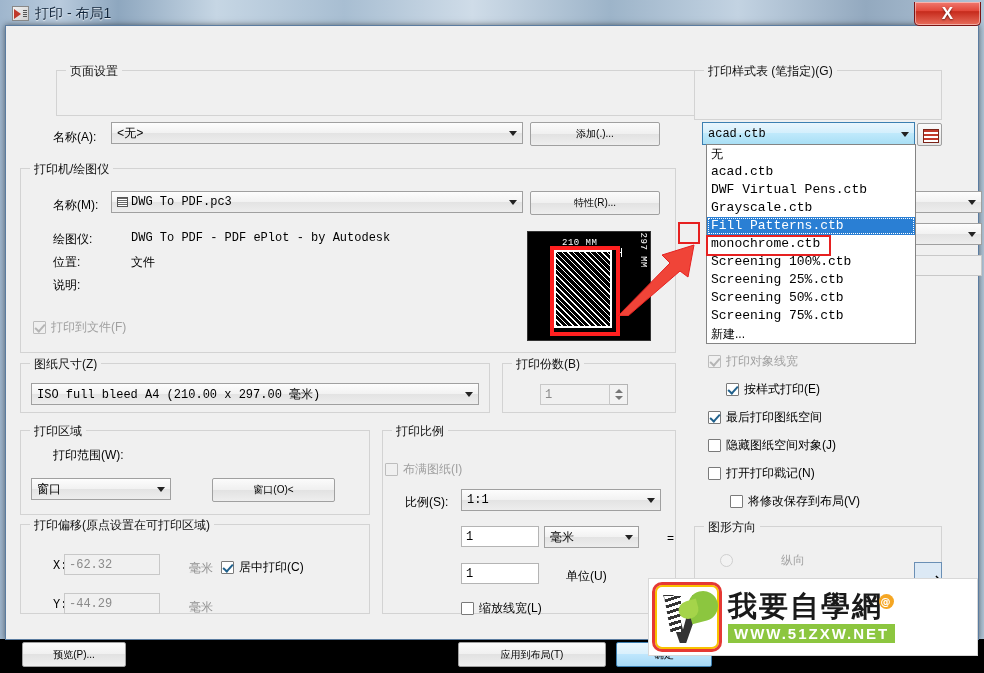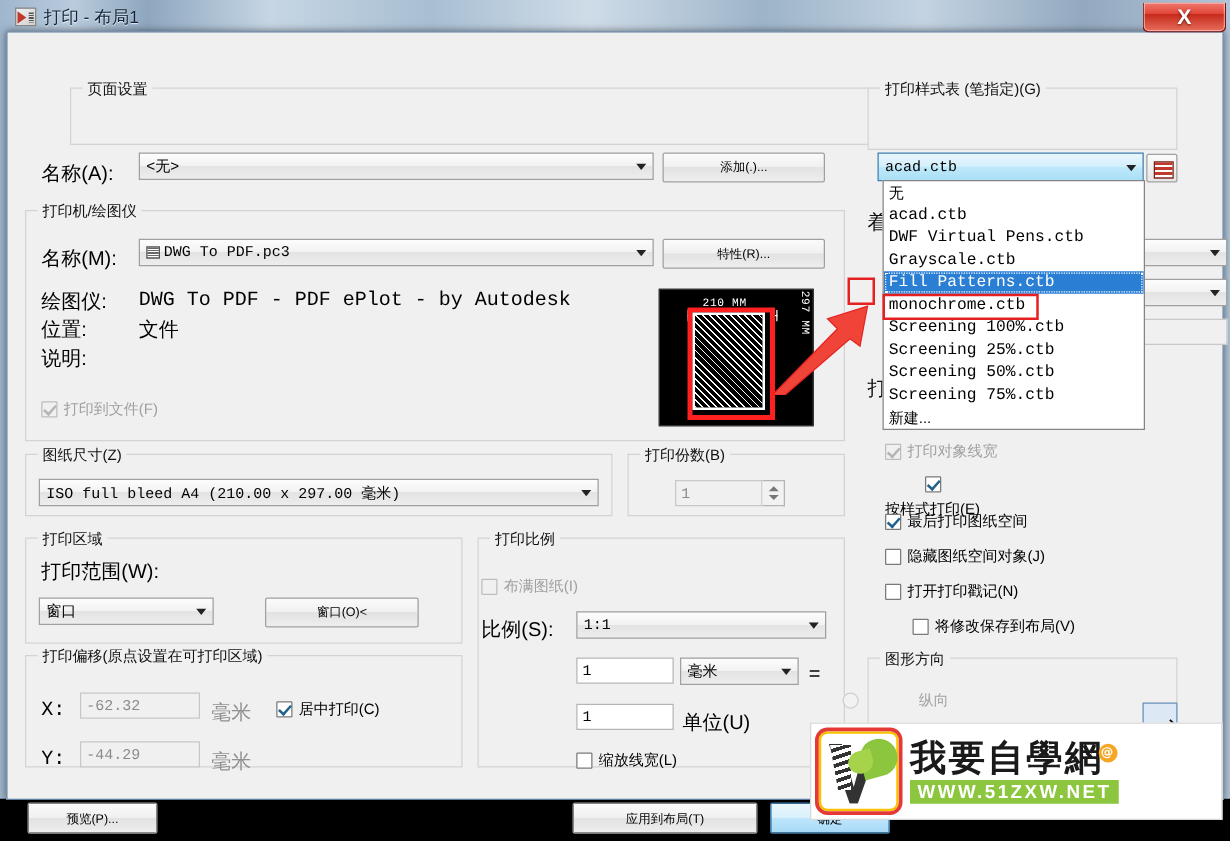--- a/index.html
+++ b/index.html
@@ -70,21 +70,21 @@
   
   .grp {
     position:absolute;
     border:1px solid #d3d3d3;
     background:#f0f0f0;
   }
   .grp > .grp-title {
     position:absolute; top:-8px; left:9px; padding:0 4px;
     background:#f0f0f0; font-size:12px; color:#111; white-space:nowrap;
   }
-  .lbl { position:absolute; font-size:16px; color:#000; white-space:nowrap; }
+  .lbl { position:absolute; font-size:12px; color:#000; white-space:nowrap;margin-left:20px; }
   .lbl.dim { color:#909090; }
 
   .combo {
     position:absolute; height:22px;
     border:1px solid #a0a0a0;
     background:linear-gradient(180deg,#fdfdfd 0%, #f2f2f2 48%, #e3e3e3 50%, #ededed 100%);
     display:flex; align-items:center;
     padding-left:5px; font-size:12px; color:#000;
     font-family:"Liberation Mono","DejaVu Sans Mono",monospace;
     cursor:pointer; white-space:nowrap; overflow:hidden;
@@ -428,21 +428,21 @@
     <span class="arrow"></span>
   </div>
   <div class="txt dis" style="left:908px; top:229px; width:68px;"></div>
 
   <div class="grp" style="left:688px; top:280px; width:248px; height:203px; border:none; background:none;"></div>
   <div id="plot-options-list">
       <div class="cb on dis" style="left: 702px; top: 327px;">
         <span class="box"></span>
         <span>打印对象线宽</span>
       </div>
-      <div class="cb on" style="left: 702px; top: 355px; flex-direction: column;">
+      <div class="cb on" style="left: 720px; top: 355px;">
         <span class="box"></span>
         <span>按样式打印(E)</span>
       </div>
       <div class="cb on" style="left: 702px; top: 383px;">
         <span class="box"></span>
         <span>最后打印图纸空间</span>
       </div>
       <div class="cb" style="left: 702px; top: 411px;">
         <span class="box"></span>
         <span>隐藏图纸空间对象(J)</span>
@@ -453,21 +453,21 @@
       </div>
       <div class="cb" style="left: 702px; top: 467px; padding-left: 22px;">
         <span class="box"></span>
         <span>将修改保存到布局(V)</span>
       </div>
     </div>
 
   <div class="grp" style="left:688px; top:500px; width:248px; height:88px;">
     <span class="grp-title">图形方向</span>
   </div>
-  <div class="rb dis" style="left:668px; top:526px;gap:48px;">
+  <div class="rb dis" style="left:714px; top:526px;gap:48px;">
     <span class="dot"></span>
     <span>纵向</span>
   </div>
   <div class="rb on" style="left:702px; top:552px;">
     <span class="dot"></span>
     <span>横向</span>
   </div>
   <div style="position:absolute; left:908px; top:536px; width:28px; height:34px;
               background:#dce9f5; border:1px solid #6a8fb5;
               display:flex;align-items:center;justify-content:center;

